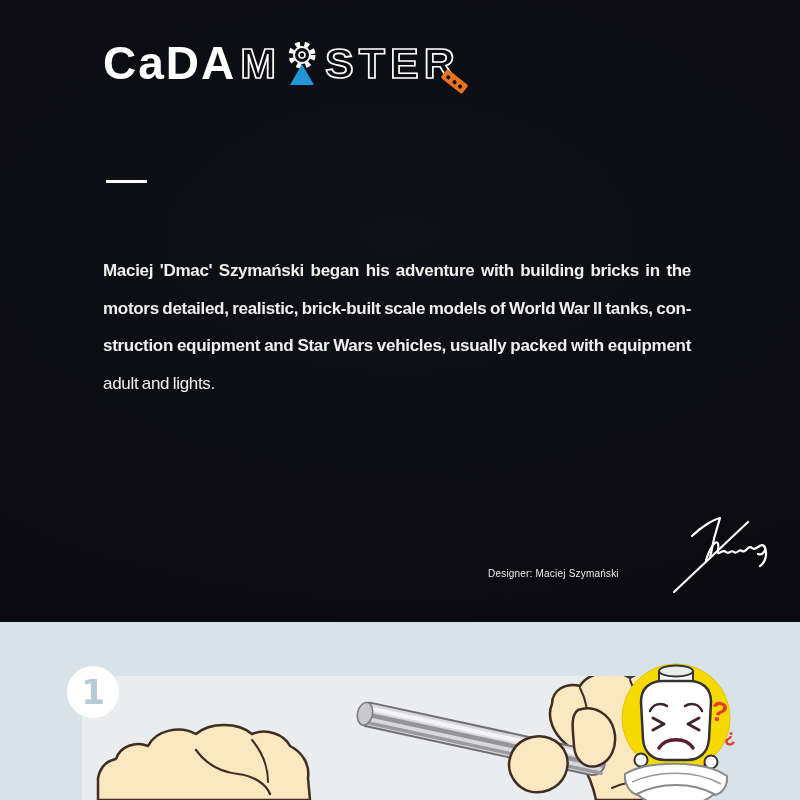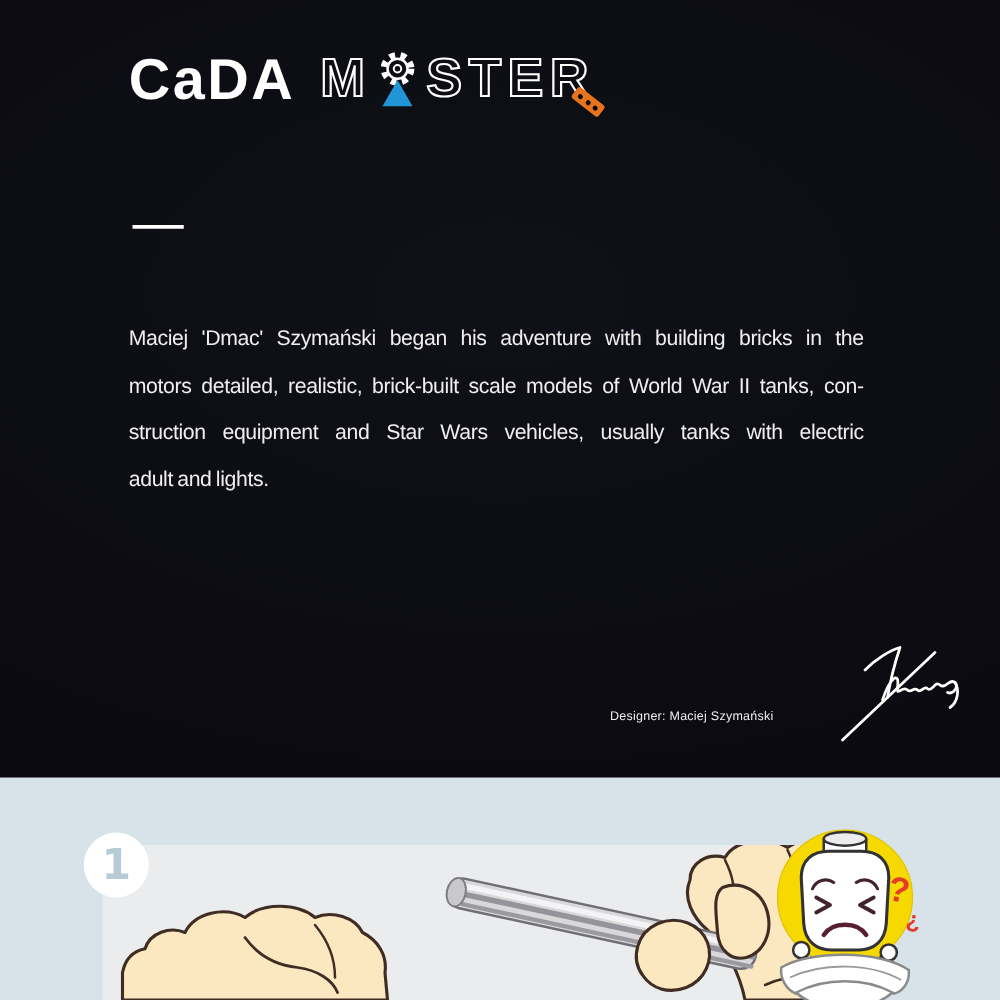--- a/index.html
+++ b/index.html
@@ -3,40 +3,40 @@
 <meta charset="utf-8">
 <style>
   html,body{margin:0;padding:0;background:#222;}
   .page{position:relative;width:800px;height:800px;overflow:hidden;
         font-family:"Liberation Sans",sans-serif;background:#0a0a11;}
 
   
   .dark{position:absolute;left:0;top:0;width:800px;height:622px;
         background:radial-gradient(120% 90% at 50% 38%, #101018 0%, #0a0a10 75%);}
 
-  .logo{position:absolute;left:103px;top:36px;height:54px;display:flex;align-items:center;gap:20px;}
+  .logo{position:absolute;left:103px;top:36px;height:54px;display:flex;align-items:center;gap:4px;}
   .logo-cada{font-size:46px;font-weight:800;color:#fff;letter-spacing:2px;line-height:1;}
   .logo-master{position:relative;display:inline-flex;align-items:center;line-height:1;
         font-size:43px;font-weight:800;letter-spacing:5px;color:transparent;
         -webkit-text-stroke:1.7px #fff;}
   @supports not (-webkit-text-stroke:1px #fff){ .logo-master{color:#fff;} }
   .gear-a{margin:0 3px 0 1px;transform:translateY(1px);}
   .brick{position:absolute;right:-8px;bottom:-1px;width:27px;height:11px;background:#e8731e;
         border-radius:2px;transform:rotate(38deg);display:flex;align-items:center;
         justify-content:space-evenly;}
   .brick i{display:block;width:4px;height:4px;border-radius:50%;background:#0a0a11;}
 
   .section-title{position:absolute;left:105px;top:133px;font-size:23px;font-weight:bold;
         color:#ffffff;letter-spacing:0.2px;}
   .title-underline{position:absolute;left:106px;top:180px;width:41px;height:3px;background:#ffffff;}
 
   .intro{position:absolute;left:103px;top:252px;width:588px;color:#efefef;
         font-size:17px;letter-spacing:-0.3px;word-spacing:-1px;}
   .intro .line{height:37.5px;line-height:37.5px;white-space:nowrap;}
-  .intro .jline{white-space:normal;text-align:justify;text-align-last:justify;}
+  .intro .jline{white-space:normal;text-align:justify;text-align-last:justify;font-weight:bold;}
 
   .credit{position:absolute;left:488px;top:568px;font-size:10px;color:#ededed;letter-spacing:0.2px;}
   .signature{position:absolute;left:666px;top:506px;}
 
   
   .light{position:absolute;left:0;top:622px;width:800px;height:178px;background:#d7e3e9;}
   .light svg{position:absolute;left:0;top:0;}
   .step-badge{position:absolute;left:67px;top:44px;width:52px;height:52px;border-radius:50%;
         background:#ffffff;color:#b7cbd7;font-family:"DejaVu Sans","Liberation Sans",sans-serif;
         font-size:34px;font-weight:bold;text-align:center;line-height:52px;}
@@ -65,21 +65,21 @@
             <i></i>
           </span>
       </span>
     </div>
 
     <div class="title-underline"></div>
 
     <div class="intro">
       <div class="line jline">Maciej 'Dmac' Szymański began his adventure with building bricks in the</div>
       <div class="line jline">motors detailed, realistic, brick-built scale models of World War II tanks, con-</div>
-      <div class="line jline">struction equipment and Star Wars vehicles, usually tanks with electric</div>
+      <div class="line jline">struction equipment and Star Wars vehicles, usually packed with equipment</div>
       <div class="line">adult and lights.</div>
     </div>
 
     <div class="credit">Designer: Maciej Szymański</div>
 
     <svg class="signature" width="112" height="92" viewBox="0 0 112 92">
       <g fill="none" stroke="#ffffff" stroke-width="2.2" stroke-linecap="round" stroke-linejoin="round">
         <path d="M8,86 L82,16"></path>
         <path d="M26,30 C34,22 46,14 54,12 C50,24 46,40 44,52"></path>
         <path d="M40,54 C46,36 54,30 52,44 C51,52 56,42 60,46 C63,49 65,43 68,46 C71,49 73,42 76,45 C80,48 82,38 86,42 C90,46 94,36 98,40 C101,43 97,50 92,48"></path>

